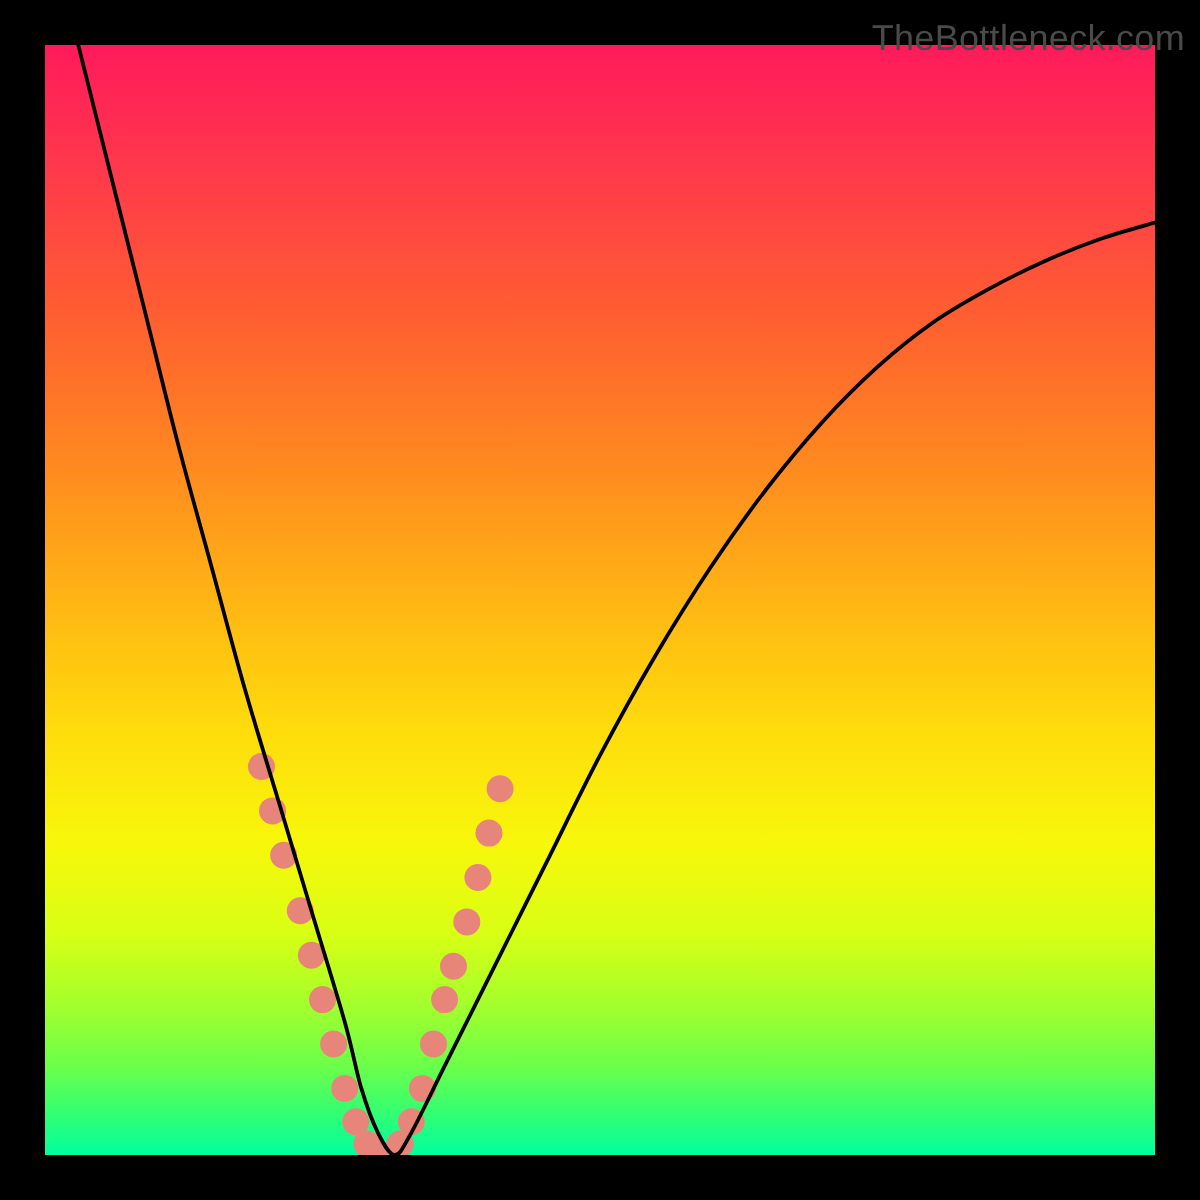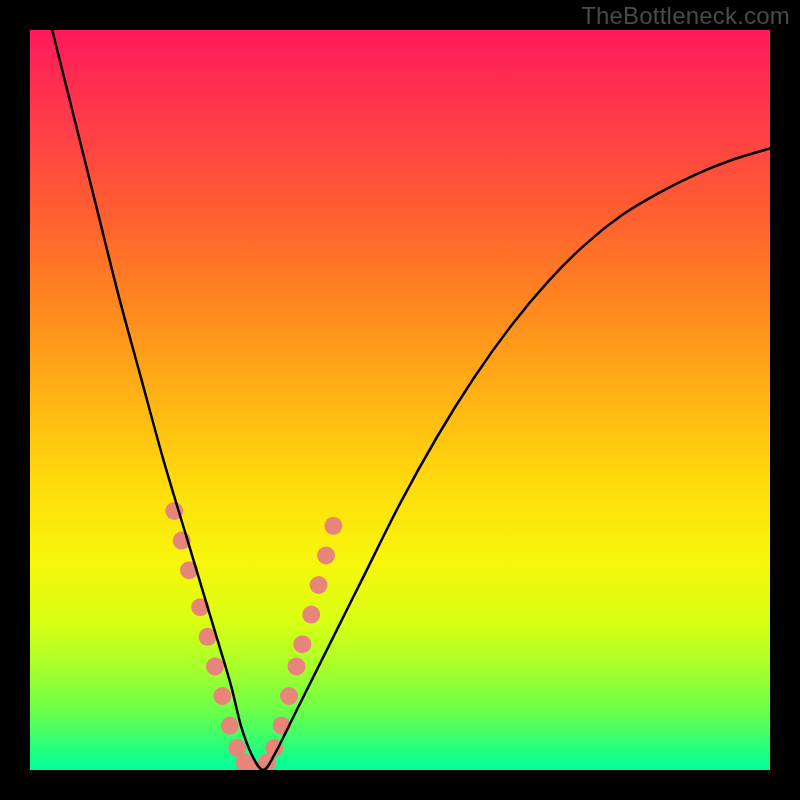--- a/index.html
+++ b/index.html
@@ -26,21 +26,21 @@
       #f7f70a 72%,
       #d8ff14 80%,
       #a8ff2a 86%,
       #6bff4a 92%,
       #28ff7a 97%,
       #00ffa0 100%
     );
   }
   .watermark {
     position: absolute;
-    top: 2px;
+    top: 12px;
     right: 10px;
     font-family: Arial, Helvetica, sans-serif;
     font-size: 24px;
     font-weight: 500;
     color: #4a4a4a;
     letter-spacing: 0.2px;
     z-index: 10;
   }
   svg.curve-layer {
     position: absolute;

